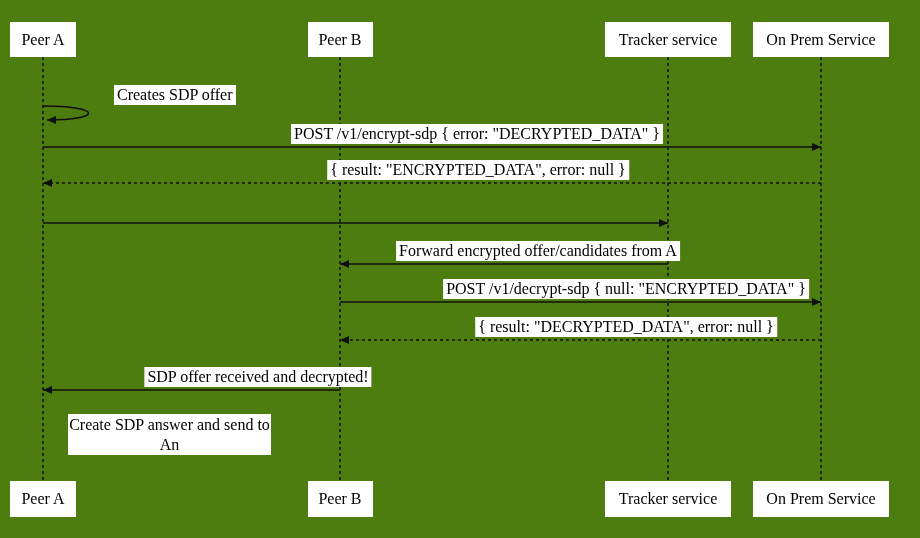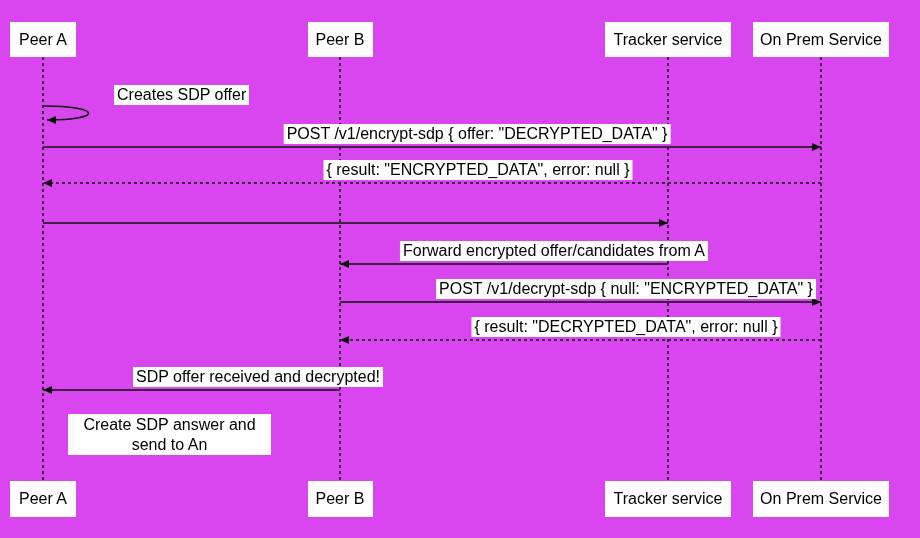--- a/index.html
+++ b/index.html
@@ -22,21 +22,21 @@
     position:absolute;background:#ffffff;color:#000000;
     font-size:16px;line-height:20px;text-align:center;
     display:flex;flex-direction:column;align-items:center;justify-content:center;
     box-sizing:border-box;
   }
   svg.wires{position:absolute;left:0;top:0;pointer-events:none;}
 </style>
 </head>
 <body>
 
-<div id="stage" style="background: #d946ef;">
+<div id="stage" style="background: #4d7c0f; font-family: Liberation Serif, serif;">
     <svg width="920" height="538" class="wires">
       <line x1="43" y1="57" x2="43" y2="481" stroke="#101010" stroke-width="1.5" stroke-dasharray="3,3"></line>
       <line x1="340" y1="57" x2="340" y2="481" stroke="#101010" stroke-width="1.5" stroke-dasharray="3,3"></line>
       <line x1="668" y1="57" x2="668" y2="481" stroke="#101010" stroke-width="1.5" stroke-dasharray="3,3"></line>
       <line x1="821" y1="57" x2="821" y2="481" stroke="#101010" stroke-width="1.5" stroke-dasharray="3,3"></line>
       <path d="M 43 106 C 103 106, 103 120, 47 120" fill="none" stroke="#101010" stroke-width="1.5"></path>
       <polygon points="47,120 56,116 56,124" fill="#101010"></polygon>
       <line x1="43" y1="147" x2="821" y2="147" stroke="#101010" stroke-width="1.5"></line>
       <polygon points="821,147 812,143 812,151" fill="#101010"></polygon>
       <line x1="821" y1="183" x2="43" y2="183" stroke="#101010" stroke-width="1.5" stroke-dasharray="3,3"></line>
@@ -54,22 +54,22 @@
     </svg>
     <div class="actor" style="left: 10px; top: 22px; width: 66px; height: 35px; background: rgb(255, 255, 255); color: rgb(0, 0, 0);">Peer A</div>
     <div class="actor" style="left: 307.5px; top: 22px; width: 65px; height: 35px; background: rgb(255, 255, 255); color: rgb(0, 0, 0);">Peer B</div>
     <div class="actor" style="left: 605px; top: 22px; width: 126px; height: 35px; background: rgb(255, 255, 255); color: rgb(0, 0, 0);">Tracker service</div>
     <div class="actor" style="left: 753px; top: 22px; width: 136px; height: 35px; background: rgb(255, 255, 255); color: rgb(0, 0, 0);">On Prem Service</div>
     <div class="actor" style="left: 10px; top: 481px; width: 66px; height: 36px; background: rgb(255, 255, 255); color: rgb(0, 0, 0);">Peer A</div>
     <div class="actor" style="left: 307.5px; top: 481px; width: 65px; height: 36px; background: rgb(255, 255, 255); color: rgb(0, 0, 0);">Peer B</div>
     <div class="actor" style="left: 605px; top: 481px; width: 126px; height: 36px; background: rgb(255, 255, 255); color: rgb(0, 0, 0);">Tracker service</div>
     <div class="actor" style="left: 753px; top: 481px; width: 136px; height: 36px; background: rgb(255, 255, 255); color: rgb(0, 0, 0);">On Prem Service</div>
     <div class="msg" style="left: 68px; top: 85px; background: rgb(255, 255, 255); color: rgb(0, 0, 0);">Creates SDP offer</div>
-    <div class="msg centered" style="left: 431px; top: 124px; background: rgb(255, 255, 255); color: rgb(0, 0, 0);">POST /v1/encrypt-sdp { offer: "DECRYPTED_DATA" }</div>
+    <div class="msg centered" style="left: 431px; top: 124px; background: rgb(255, 255, 255); color: rgb(0, 0, 0);">POST /v1/encrypt-sdp { error: "DECRYPTED_DATA" }</div>
     <div class="msg centered" style="left: 432px; top: 160px; background: rgb(255, 255, 255); color: rgb(0, 0, 0);">{ result: "ENCRYPTED_DATA", error: null }</div>
-    <div class="msg centered" style="left: 508px; top: 241px; background: rgb(255, 255, 255); color: rgb(0, 0, 0);">Forward encrypted offer/candidates from A</div>
+    <div class="msg centered" style="left: 492px; top: 241px; background: rgb(255, 255, 255); color: rgb(0, 0, 0);">Forward encrypted offer/candidates from A</div>
     <div class="msg centered" style="left: 580px; top: 279px; background: rgb(255, 255, 255); color: rgb(0, 0, 0);">POST /v1/decrypt-sdp { null: "ENCRYPTED_DATA" }</div>
     <div class="msg centered" style="left: 580px; top: 317px; background: rgb(255, 255, 255); color: rgb(0, 0, 0);">{ result: "DECRYPTED_DATA", error: null }</div>
     <div class="msg centered" style="left: 212px; top: 367px; background: rgb(255, 255, 255); color: rgb(0, 0, 0);">SDP offer received and decrypted!</div>
     <div class="note" style="left: 68px; top: 414px; width: 203px; height: 41px; background: rgb(255, 255, 255); color: rgb(0, 0, 0);">
       <div>Create SDP answer and send to An</div>
     </div>
   </div>
 
 </body></html>

